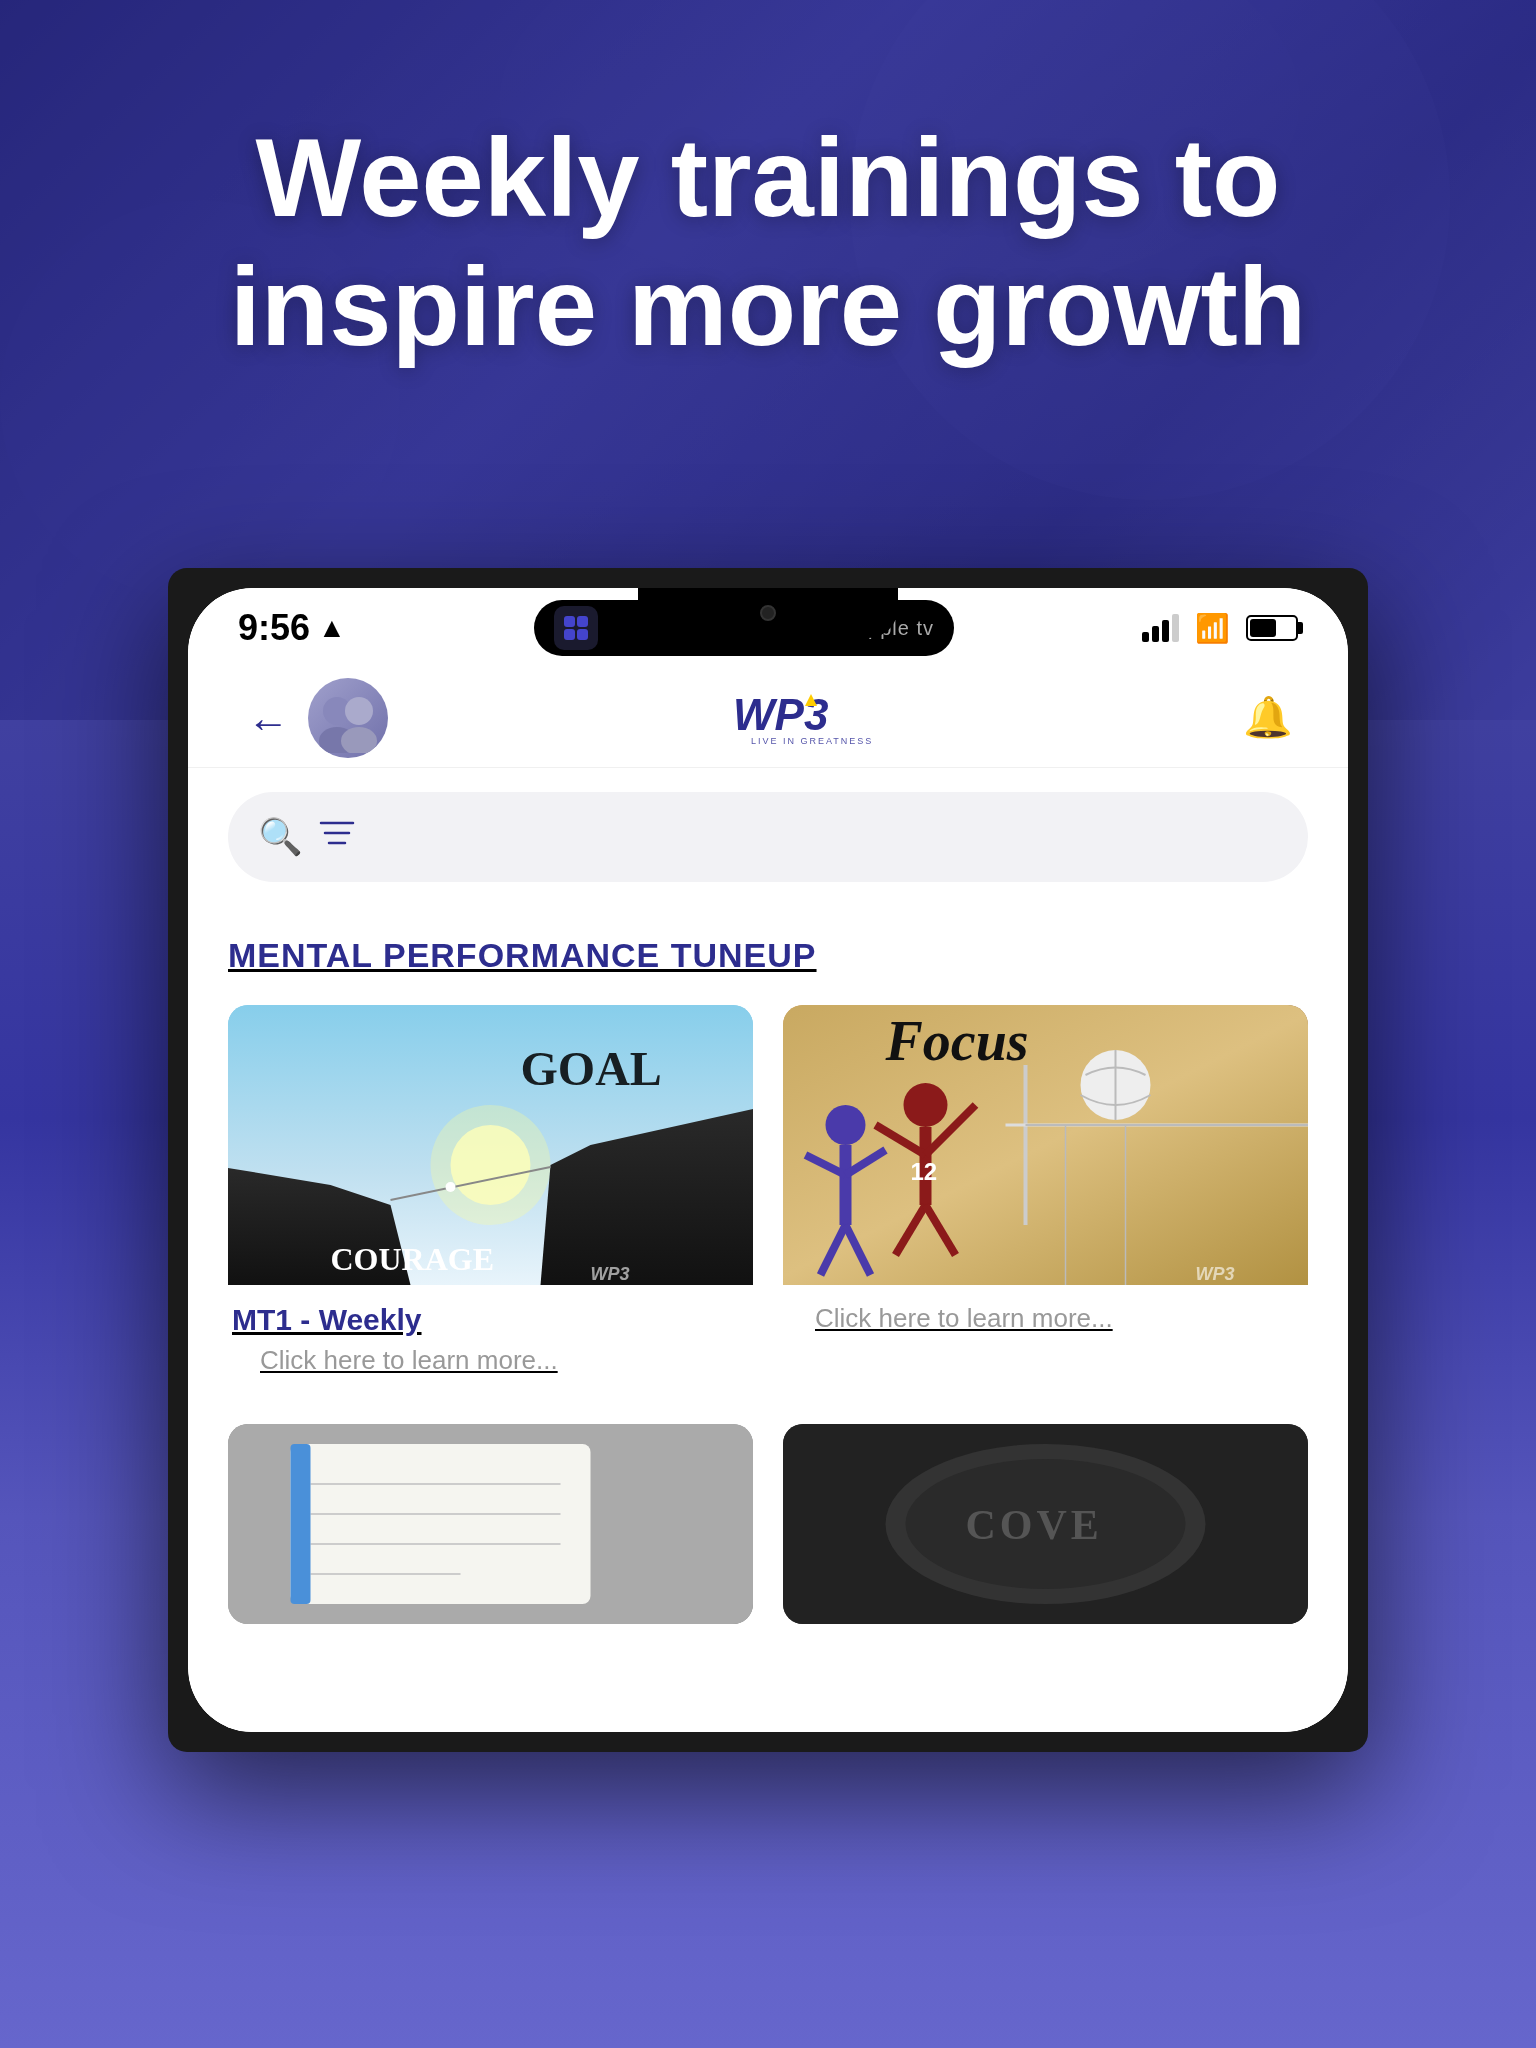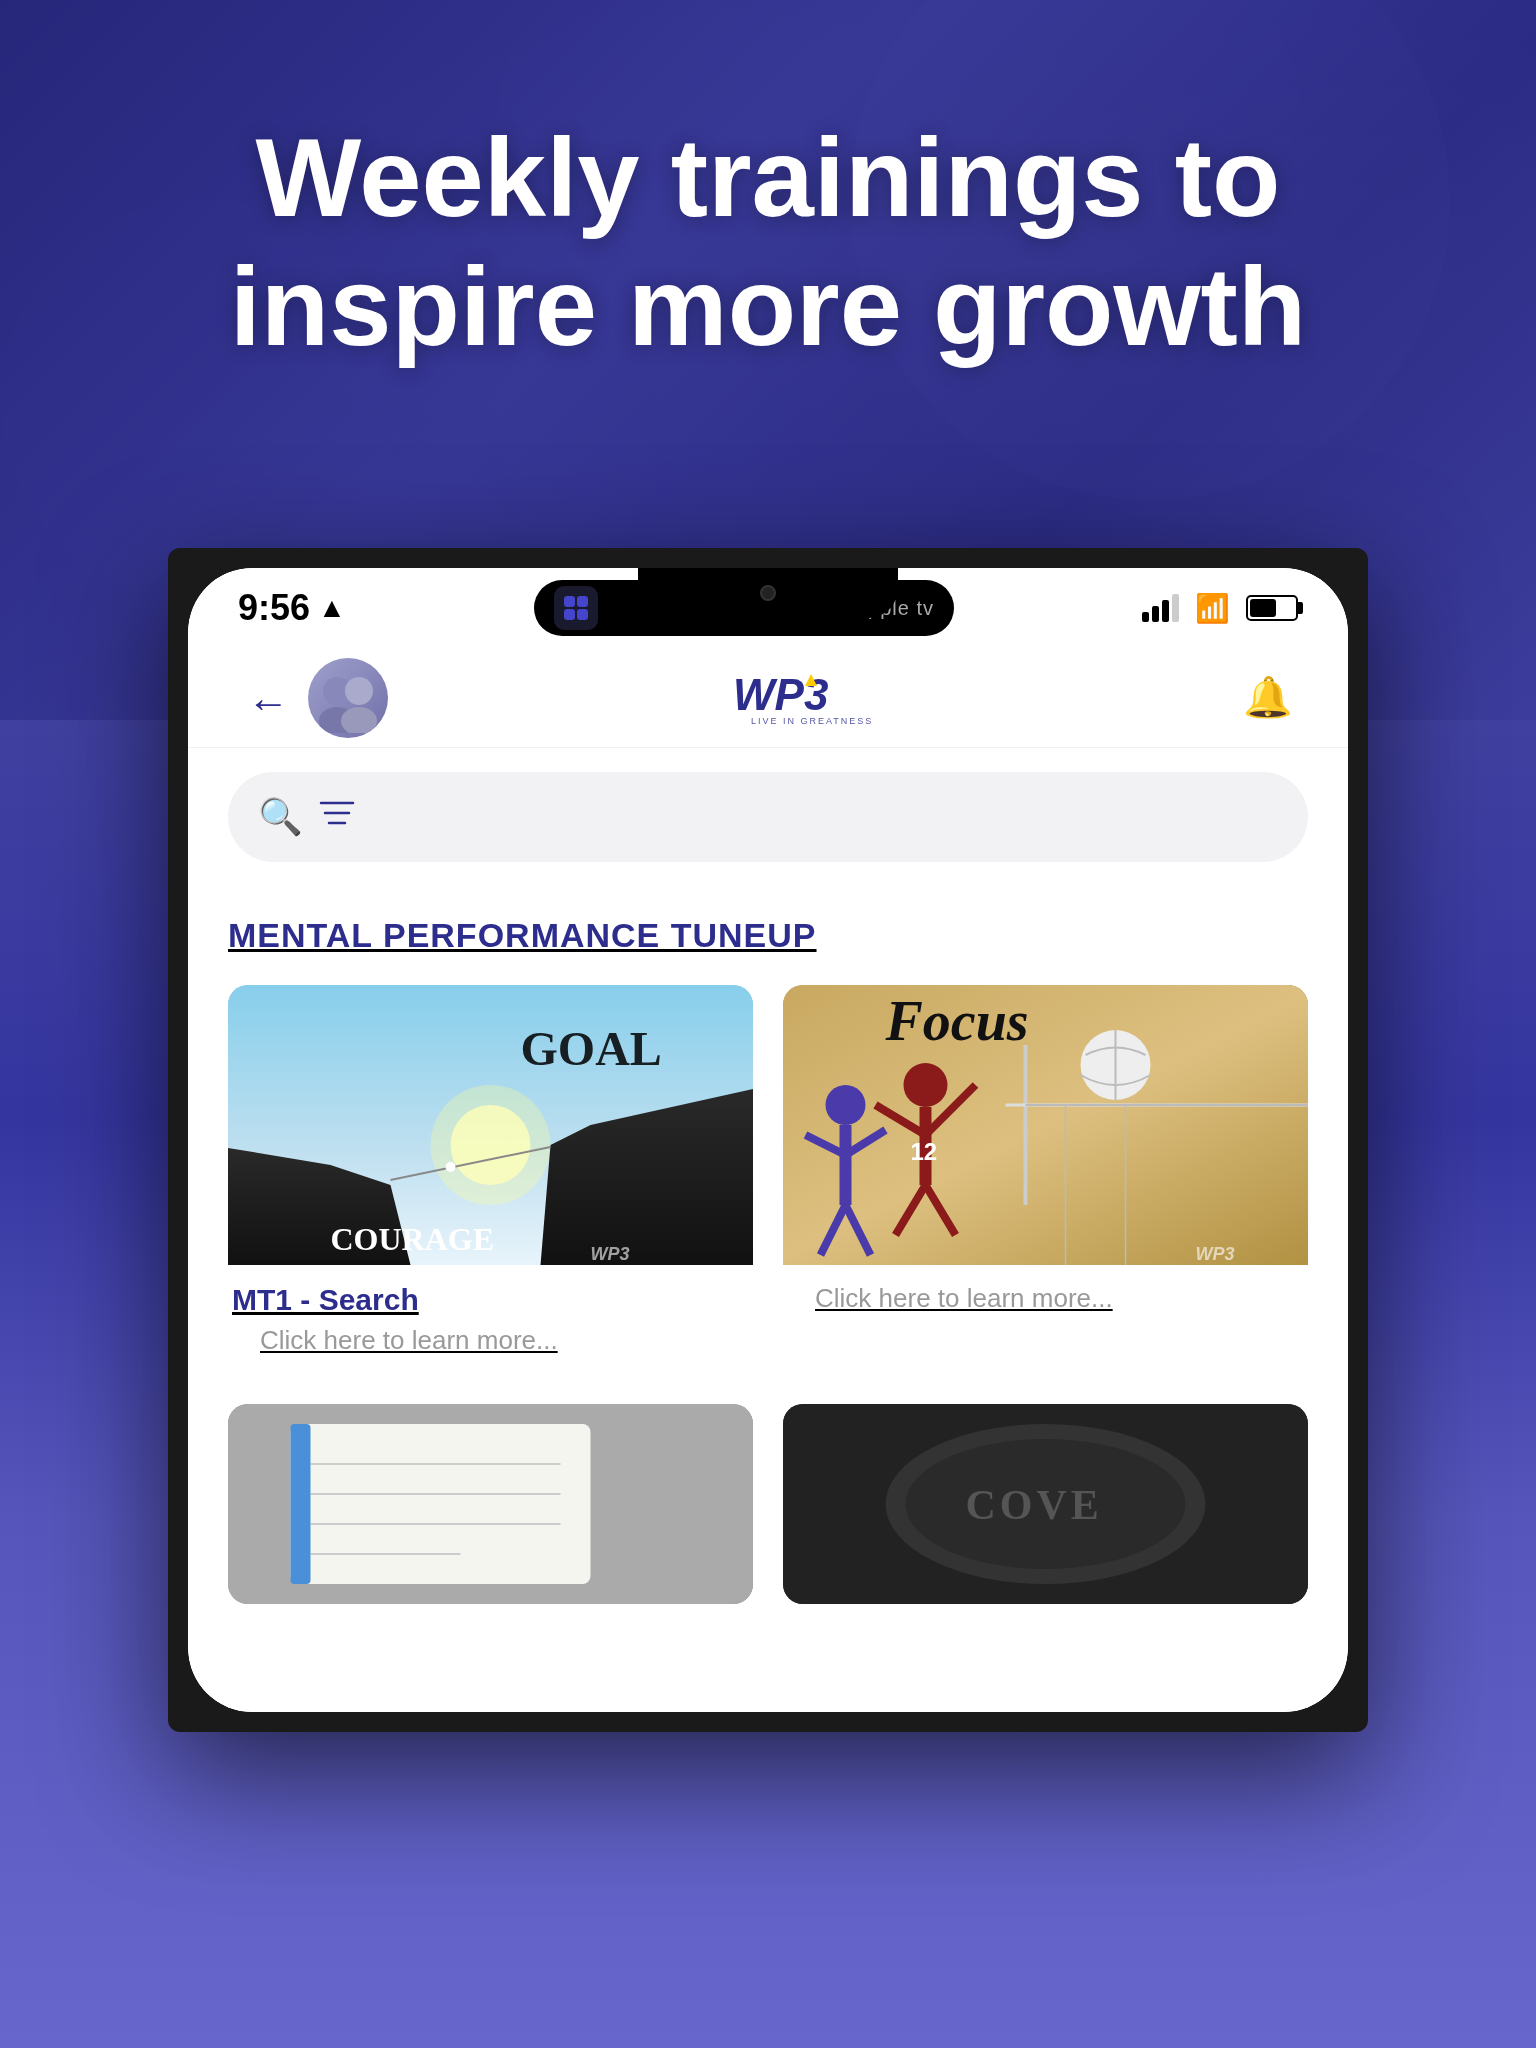--- a/index.html
+++ b/index.html
@@ -54,27 +54,27 @@
     .bottom-bg {
       position: absolute;
       top: 720px; left: 0;
       width: 100%; height: 1328px;
       background: linear-gradient(180deg, #4040a0 0%, #3535a0 30%, #5555bb 60%, #6666cc 100%);
     }
 
     
     .tablet {
       position: absolute;
-      top: 548px;
+      top: 568px;
       left: 50%;
       transform: translateX(-50%);
       width: 1200px;
       height: 1184px;
       background: #1a1a1a;
-      border-radius: 12px;
+      border-radius: 19px;
       box-shadow: 0 40px 120px rgba(0,0,0,0.6);
       z-index: 20;
       overflow: hidden;
     }
     .tablet-inner {
       position: absolute;
       top: 20px; left: 20px;
       right: 20px; bottom: 20px;
       background: #111;
       border-radius: 64px;
@@ -505,21 +505,21 @@
                 <circle cx="240" cy="182" r="5" fill="#fff"></circle>
 
                 <text x="310" y="80" font-family="Arial Black" font-size="48" font-weight="900" fill="#000" opacity="0.85">GOAL</text>
 
                 <text x="120" y="265" font-family="Arial Black" font-size="32" font-weight="900" fill="#fff">COURAGE</text>
 
                 <text x="380" y="275" font-family="Arial" font-size="18" font-weight="700" font-style="italic" fill="rgba(255,255,255,0.6)">WP3</text>
               </svg>
             </div>
             <div class="card-info">
-              <div class="card-title">MT1 - Search</div>
+              <div class="card-title">MT1 - Weekly</div>
               <div class="card-subtitle">Click here to learn more...</div>
             </div>
           </div>
 
           <div class="card">
             <div class="card-image card-img-focus">
               <svg style="position:absolute;top:0;left:0;width:100%;height:100%" viewBox="0 0 560 280" preserveAspectRatio="xMidYMid slice">
                 <defs>
                   <linearGradient id="gym" x1="0" y1="0" x2="1" y2="1">
                     <stop offset="0%" stop-color="#c8a860"></stop>

